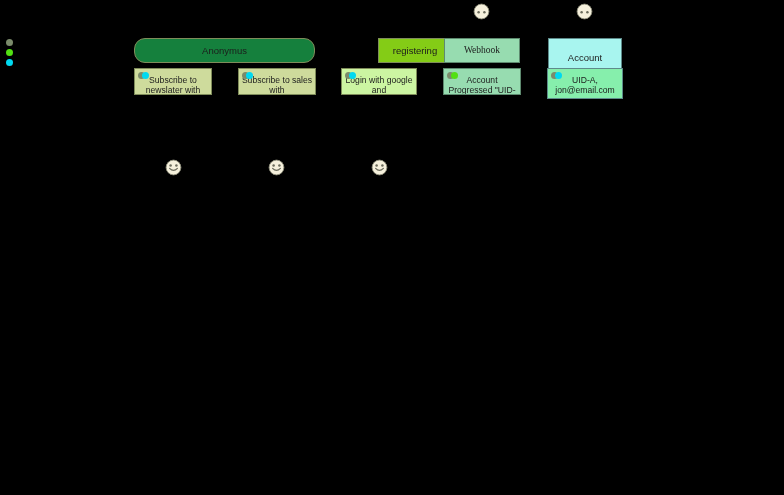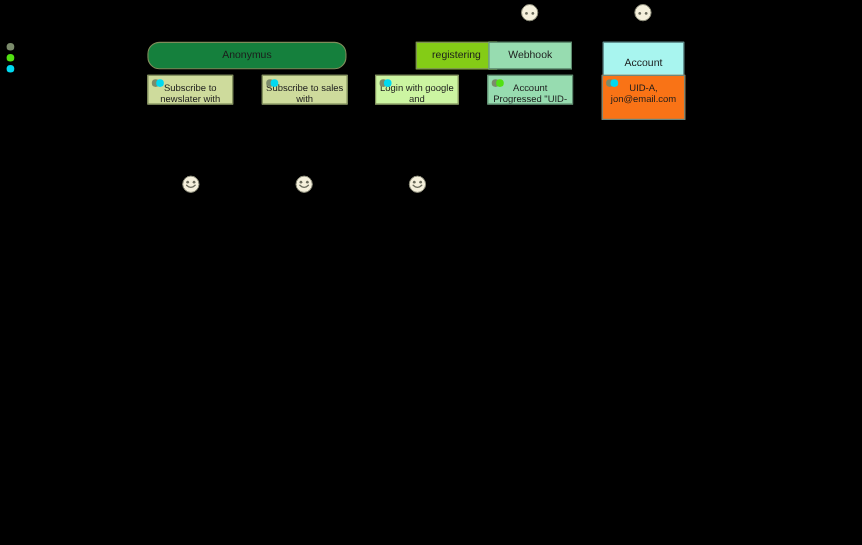--- a/index.html
+++ b/index.html
@@ -130,34 +130,34 @@
     <div class="lane-header" style="left: 342px; top: 38px; width: 74px; height: 25px; background: #84cc16; border-color: rgb(127, 140, 90); margin-left: 36px;">
       <span>registering</span>
     </div>
     <div class="note" style="left: 341px; top: 68px; width: 76px; height: 27px; background: rgb(204, 245, 162); border-color: rgb(127, 140, 90);">
       <span class="badge">
         <span class="d d-back" style="background: rgb(123, 139, 107);"></span>
         <span class="d d-front" style="background: rgb(0, 217, 240);"></span>
       </span>
       <span class="note-text">Login with google and jon@email.com</span>
     </div>
-    <div class="lane-header" style="left: 444px; top: 38px; width: 76px; height: 25px; background: rgb(151, 220, 176); border-color: rgb(94, 138, 111);">
+    <div class="lane-header" style="left: 444px; top: 38px; width: 76px; height: 25px; background: rgb(151, 220, 176); border-color: rgb(94, 138, 111); font-family: Liberation Serif, serif;">
       <span>Webhook</span>
     </div>
     <div class="note" style="left: 443px; top: 68px; width: 78px; height: 27px; background: rgb(151, 220, 176); border-color: rgb(94, 138, 111);">
       <span class="badge">
         <span class="d d-back" style="background: rgb(123, 139, 107);"></span>
         <span class="d d-front" style="background: rgb(82, 224, 18);"></span>
       </span>
       <span class="note-text">Account Progressed "UID-A"</span>
     </div>
     <div class="lane-header" style="left: 548px; top: 38px; width: 74px; height: 39px; background: rgb(168, 245, 239); border-color: rgb(94, 138, 138);">
       <span>Account</span>
     </div>
-    <div class="note" style="left: 547px; top: 68px; width: 76px; height: 41px; background: #f97316; border-color: rgb(94, 138, 138);">
+    <div class="note" style="left: 547px; top: 68px; width: 76px; height: 31px; background: #86efac; border-color: rgb(94, 138, 138);">
       <span class="badge">
         <span class="d d-back" style="background: rgb(123, 139, 107);"></span>
         <span class="d d-front" style="background: rgb(0, 217, 240);"></span>
       </span>
       <span class="note-text">UID-A, jon@email.com</span>
     </div>
   </div>
 
 <div id="faces-host">
     <div class="face" style="left: 473px; top: 3px;">

